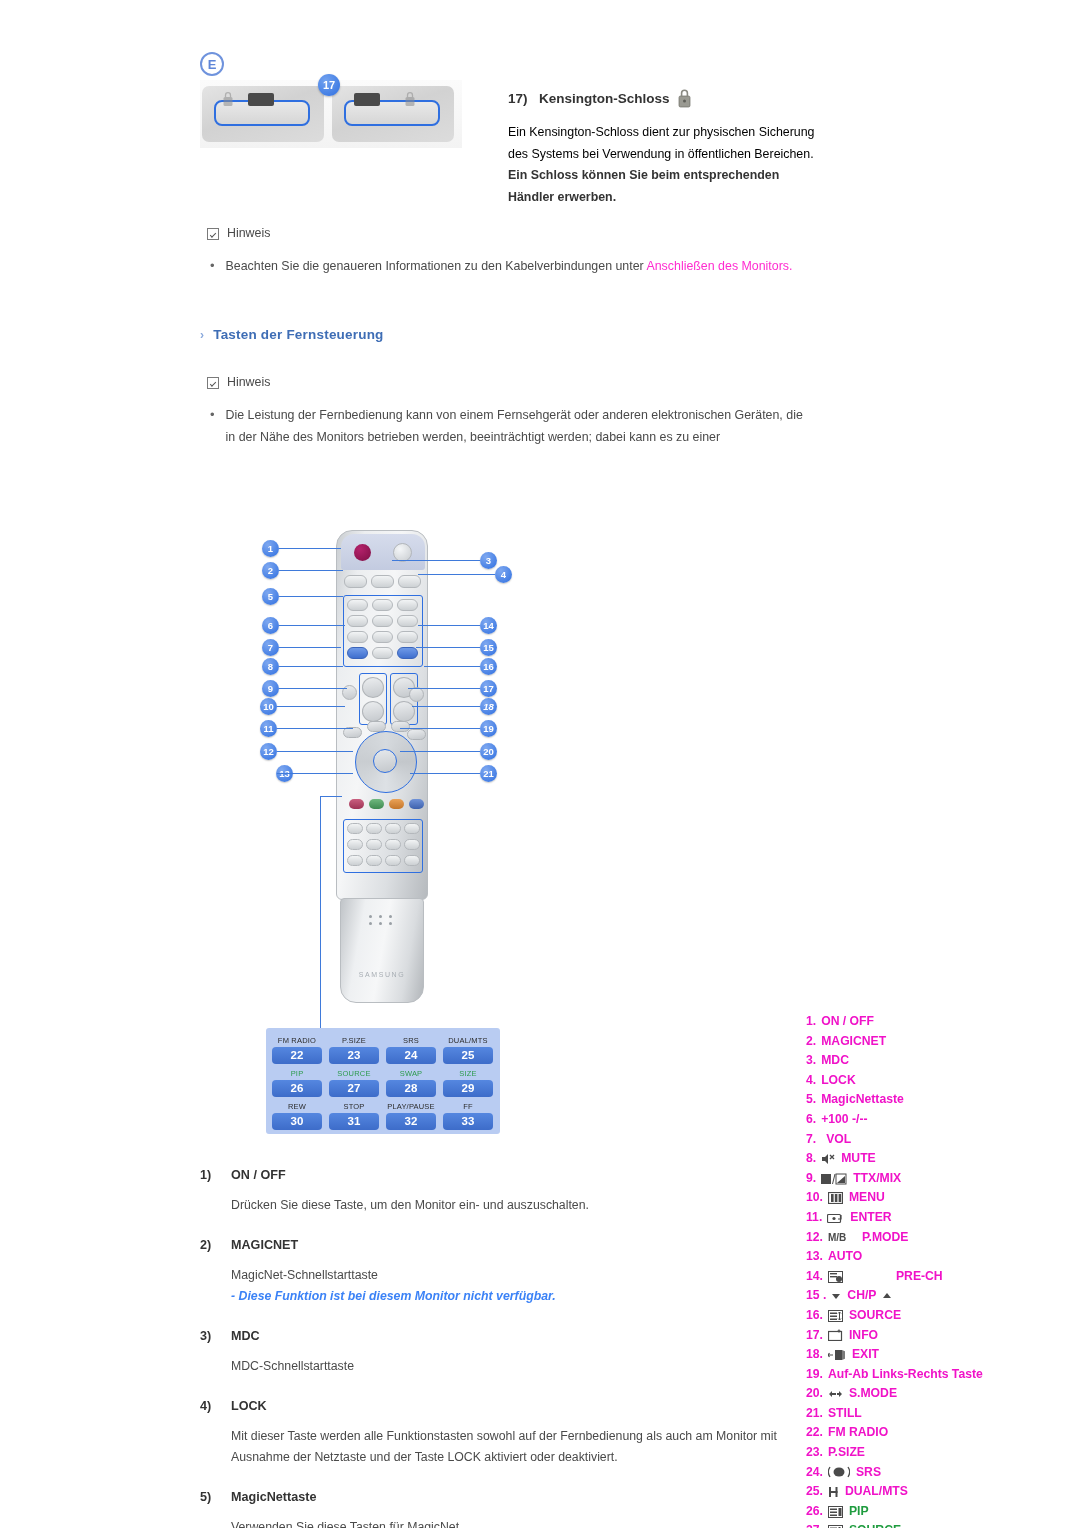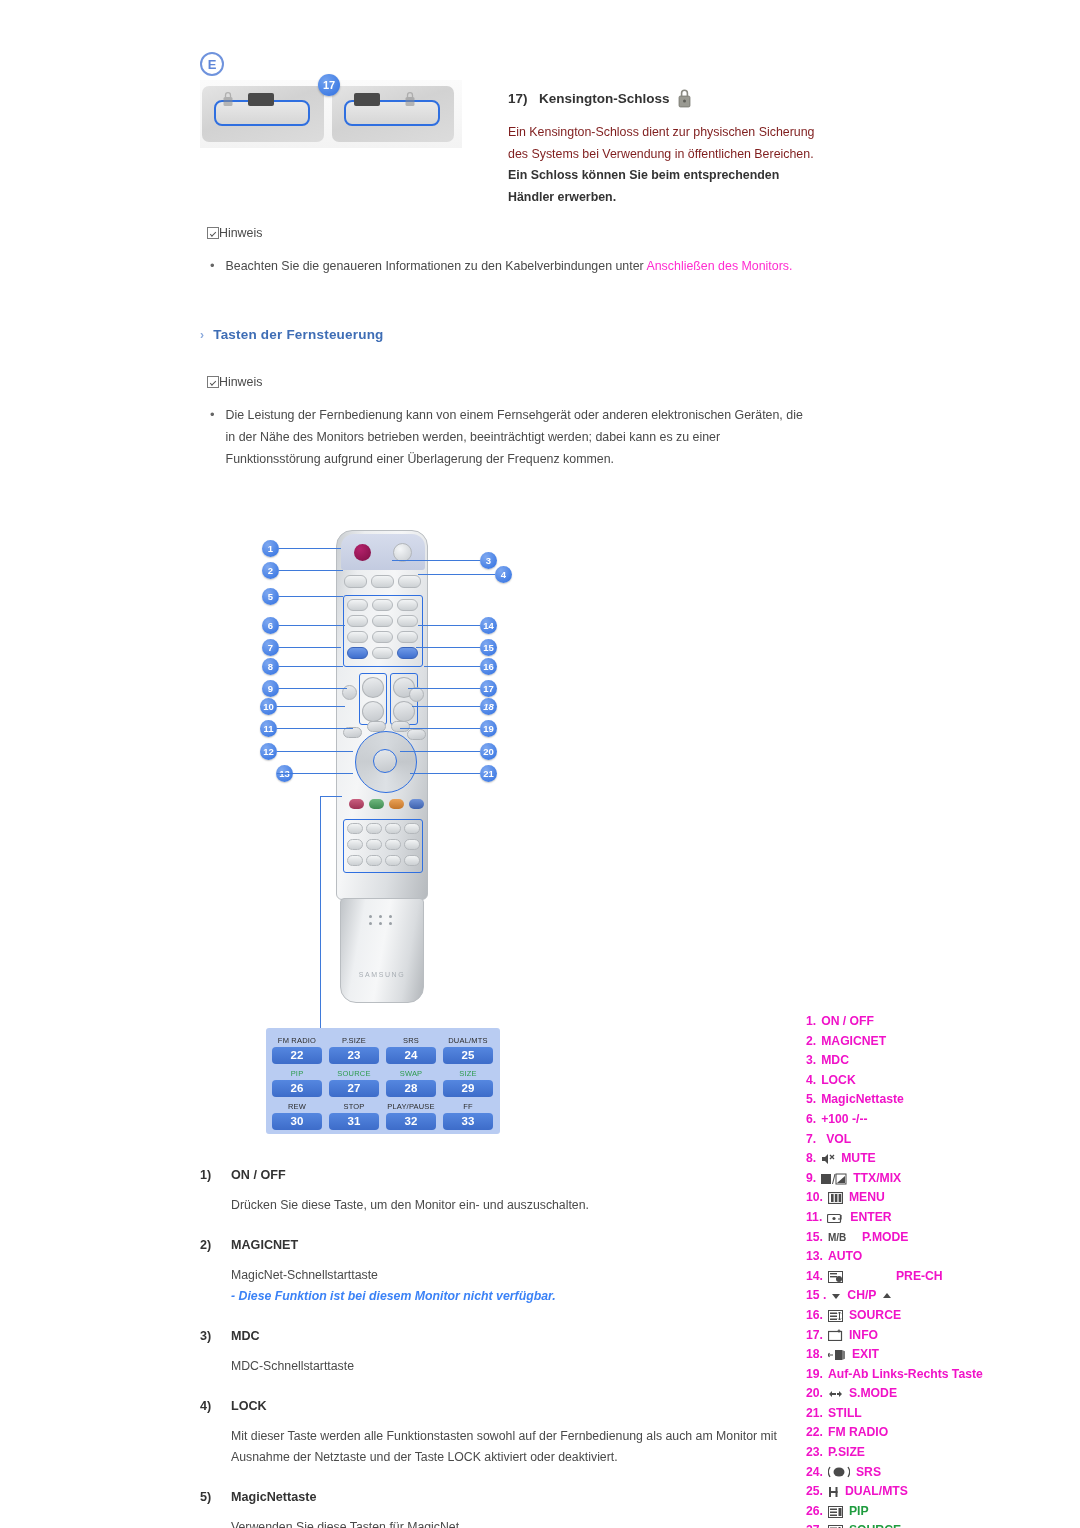--- a/index.html
+++ b/index.html
@@ -61,25 +61,25 @@
     box-shadow:0 1px 2px rgba(0,0,0,.25);
   }
 
   .top-text{position:absolute;left:312px;top:36px;width:330px;}
   .num-head{
     font-size:13.5px;font-weight:bold;color:#333;margin:0 0 14px 0;
     display:flex;align-items:center;gap:7px;
   }
   .num-head .n{min-width:24px;}
   .padlock-ico{display:inline-block;width:15px;height:20px;vertical-align:-5px;}
-  .body-line{font-size:12.4px;line-height:21.5px;color:#7f1d1d;}
+  .body-line{font-size:12.4px;line-height:21.5px;color:#000000;}
   .body-line.b{font-weight:bold;color:#333;}
 
   
-  .hinweis{position:absolute;display:flex;align-items:center;gap:0;font-size:12.4px;color:#4a4a4a;}
+  .hinweis{position:absolute;display:flex;align-items:flex-end;gap:8px;font-size:12.4px;color:#4a4a4a;}
   .cbox{
     width:12px;height:12px;border:1px solid #7a7a7a;box-sizing:border-box;
     display:inline-block;position:relative;background:#fff;
   }
   .cbox:after{
     content:"";position:absolute;left:2px;top:4px;width:5px;height:2px;
     border-left:1.6px solid #555;border-bottom:1.6px solid #555;
     transform:rotate(-45deg);
   }
   .bullet-row{position:absolute;display:flex;gap:11px;font-size:12.4px;line-height:22px;color:#4a4a4a;}
@@ -313,21 +313,20 @@
 
   <div class="hinweis" style="left:207px;top:375px;">
     <span class="cbox"></span>
     <span>Hinweis</span>
   </div>
   <div class="bullet-row" style="left:210px;top:404px;width:610px;">
     <span class="dot">•</span>
     <span>
       <div>Die Leistung der Fernbedienung kann von einem Fernsehgerät oder anderen elektronischen Geräten, die</div>
       <div>in der Nähe des Monitors betrieben werden, beeinträchtigt werden; dabei kann es zu einer</div>
-      <div>Funktionsstörung aufgrund einer Überlagerung der Frequenz kommen.</div>
     </span>
   </div>
 
   <div class="figure">
 
     <div class="remote-col">
 
       <div class="rc-body">
         <div class="rc-top-panel">
           <div class="btn-pow"></div>
@@ -576,21 +575,21 @@
           <span style="display: inline-flex; align-items: center;">
             <svg class="lg-ico" width="17" height="12" viewBox="0 0 17 12">
               <rect x="0.5" y="2.5" width="13" height="8" rx="1" fill="none" stroke="#4a4a4a" stroke-width="1.2"></rect>
               <circle cx="7" cy="6.5" r="1.6" fill="#4a4a4a"></circle>
               <path d="M14 3v4h-3" stroke="#4a4a4a" stroke-width="1.2" fill="none"></path>
             </svg>
           </span>
           <span style="margin-left: 3px;">ENTER</span>
         </div>
         <div class="lg-item">
-          <span class="numpart">15.</span>
+          <span class="numpart">12.</span>
           <span style="display: inline-flex; align-items: center;">
             <svg class="lg-ico" width="20" height="12" viewBox="0 0 20 12">
               <text x="0" y="10" font-size="10" font-weight="bold" font-family="Liberation Sans" fill="#4a4a4a">M/B</text>
             </svg>
           </span>
           <span style="margin-left: 11px;">P.MODE</span>
         </div>
         <div class="lg-item">
           <span class="numpart">13.</span>
           <span style="margin-left: 1px;">AUTO</span>

